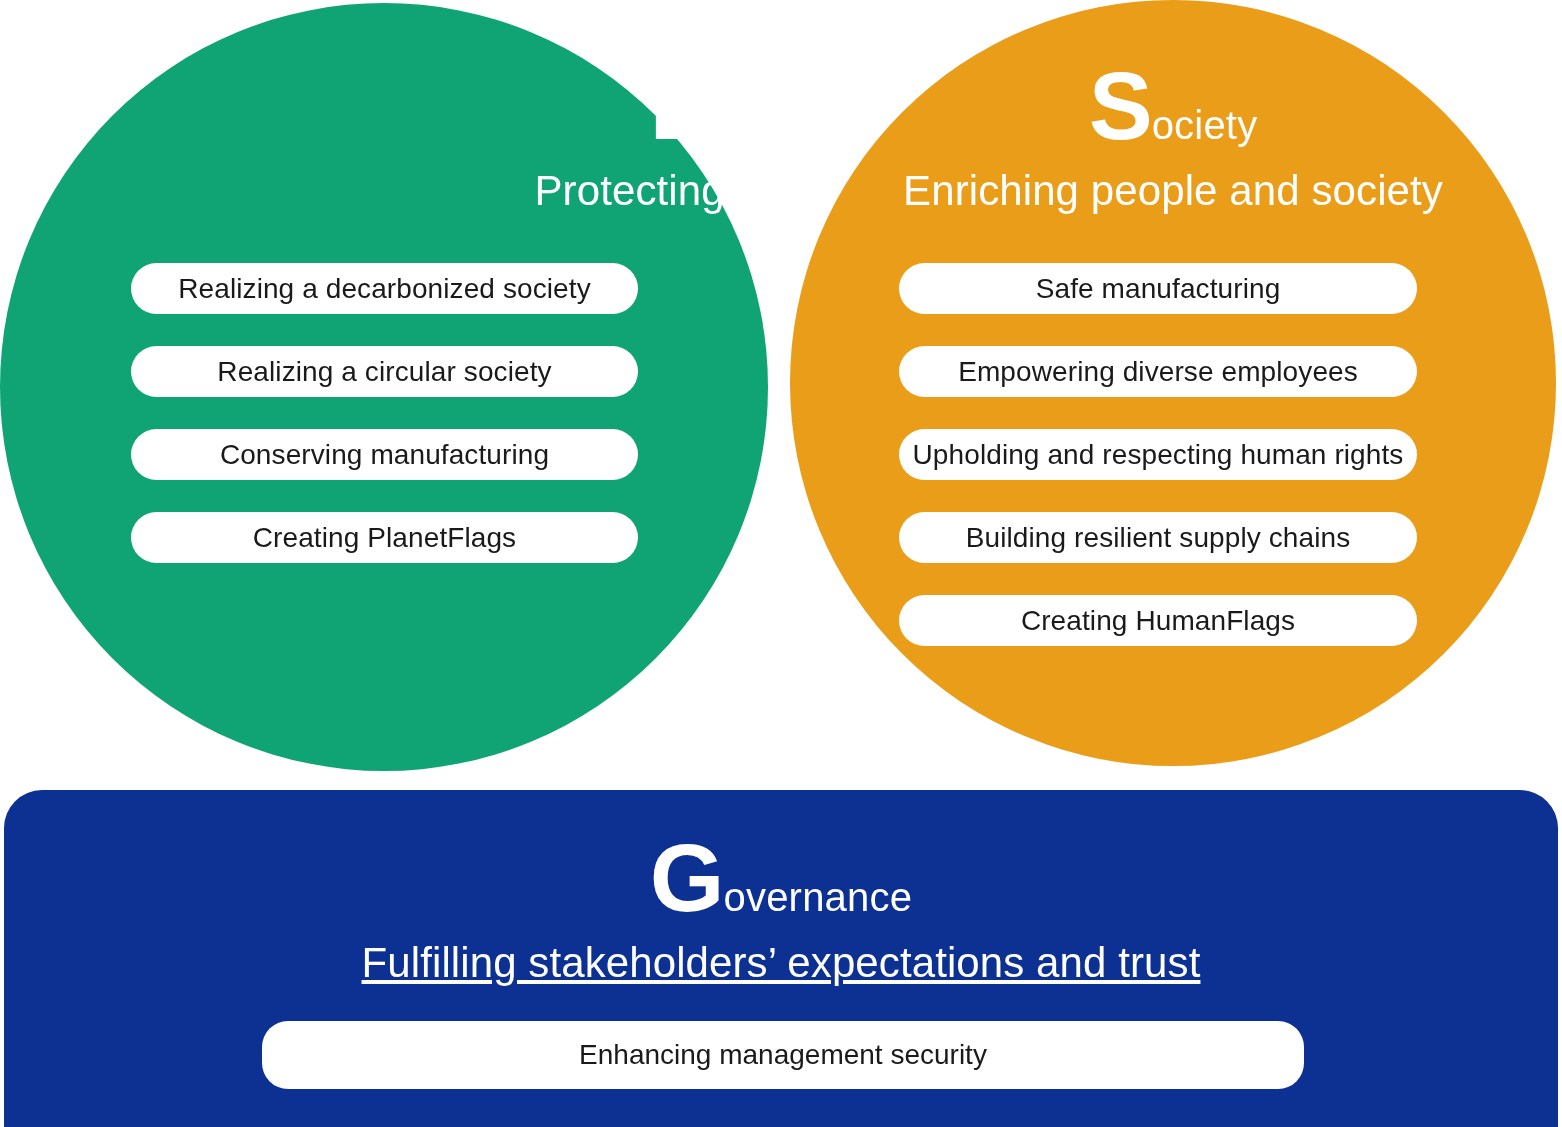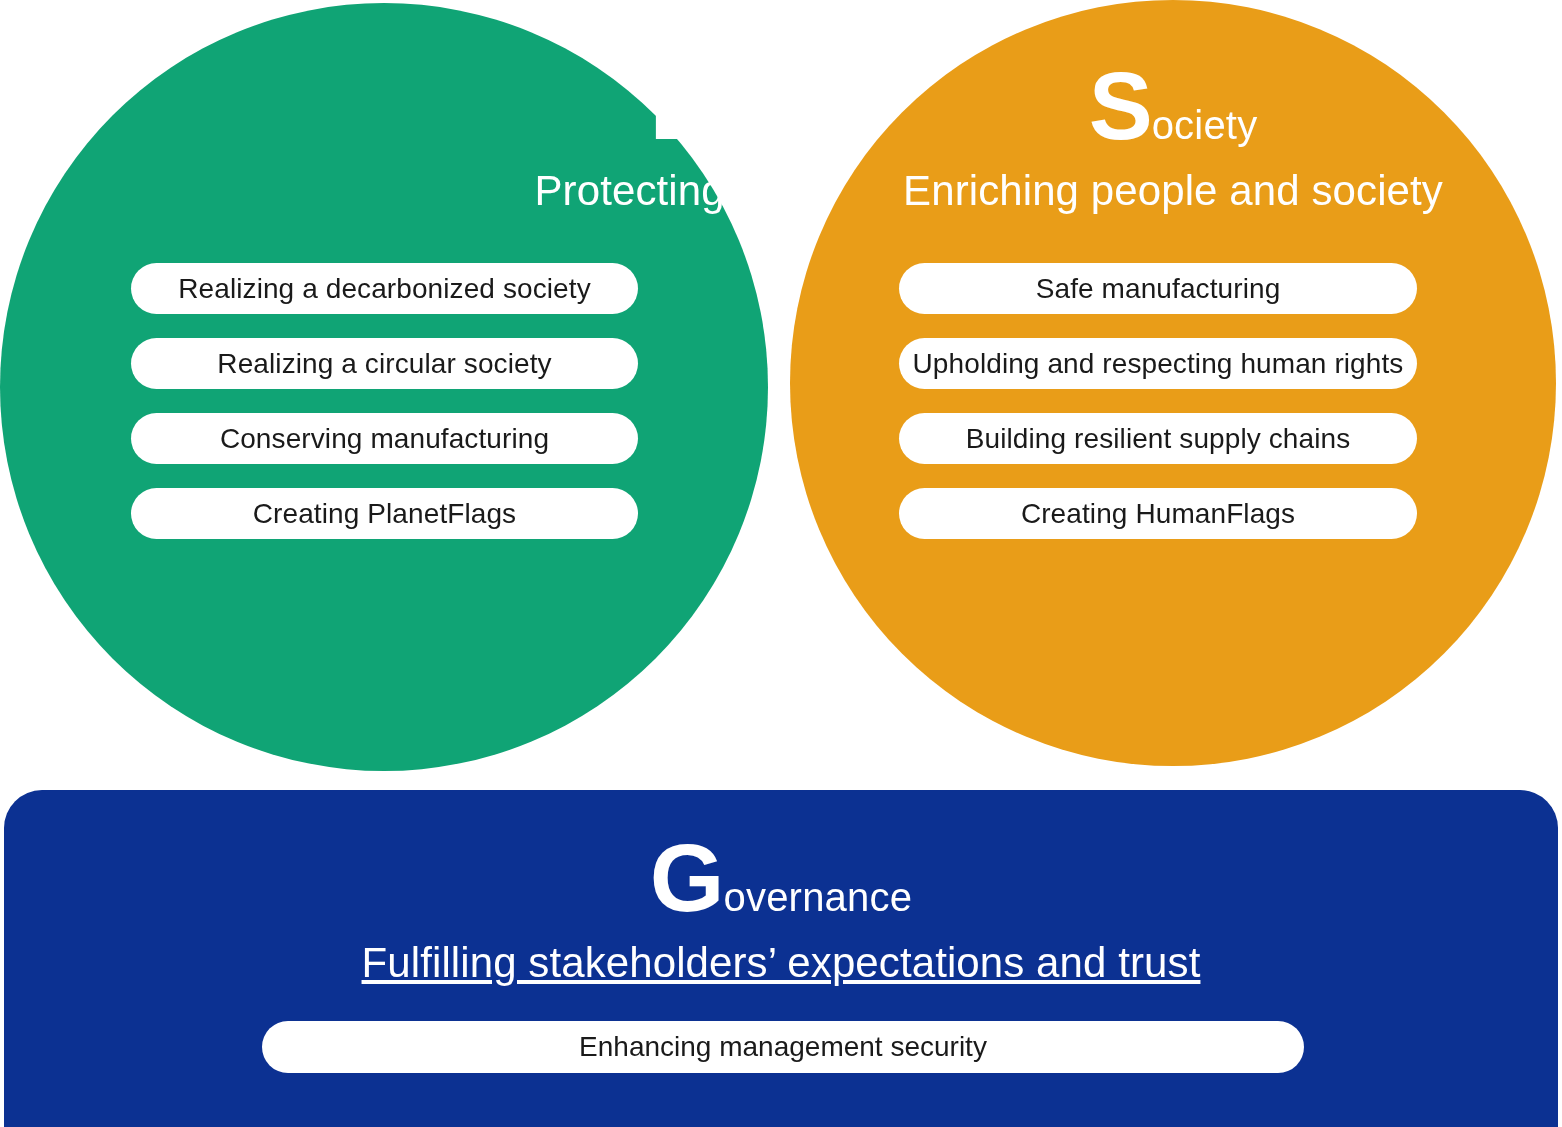--- a/index.html
+++ b/index.html
@@ -103,21 +103,21 @@
 
   
   #gov-head  { top: 830px; }
   #gov-tag   { top: 942px; text-decoration: underline; }
 
   
   .pill-list {
     position: absolute;
     display: flex;
     flex-direction: column;
-    gap: 24px;
+    gap: 32px;
   }
 
   #env-pills {
     left: 131px;
     top: 263px;
     width: 507px;
   }
 
   #soc-pills {
     left: 899px;
@@ -139,21 +139,21 @@
     white-space: nowrap;
     box-sizing: border-box;
     padding: 0 14px;
   }
 
   #gov-pill {
     position: absolute;
     left: 262px;
     top: 1021px;
     width: 1042px;
-    height: 52px;
+    height: 68px;
     background: #ffffff;
     border-radius: 26px;
     display: flex;
     align-items: center;
     justify-content: center;
     color: #1a1a1a;
     font-size: 28px;
     font-weight: 400;
     white-space: nowrap;
     box-sizing: border-box;
@@ -182,20 +182,21 @@
   <div class="circle" id="soc-circle"></div>
 
   <div class="section-head" id="soc-head" style="left:790px; width:766px;">
     <span class="initial">S</span><span class="rest">ociety</span>
   </div>
 
   <div class="tagline" id="soc-tag" style="left:790px; width:766px;">Enriching people and society</div>
 
   <div class="pill-list" id="soc-pills">
     <div class="pill">Safe manufacturing</div>
+    <div class="pill">Empowering diverse employees</div>
     <div class="pill">Upholding and respecting human rights</div>
     <div class="pill">Building resilient supply chains</div>
     <div class="pill">Creating HumanFlags</div>
   </div>
 
   <div id="gov-panel"></div>
 
   <div class="section-head" id="gov-head">
     <span class="initial">G</span><span class="rest">overnance</span>
   </div>

